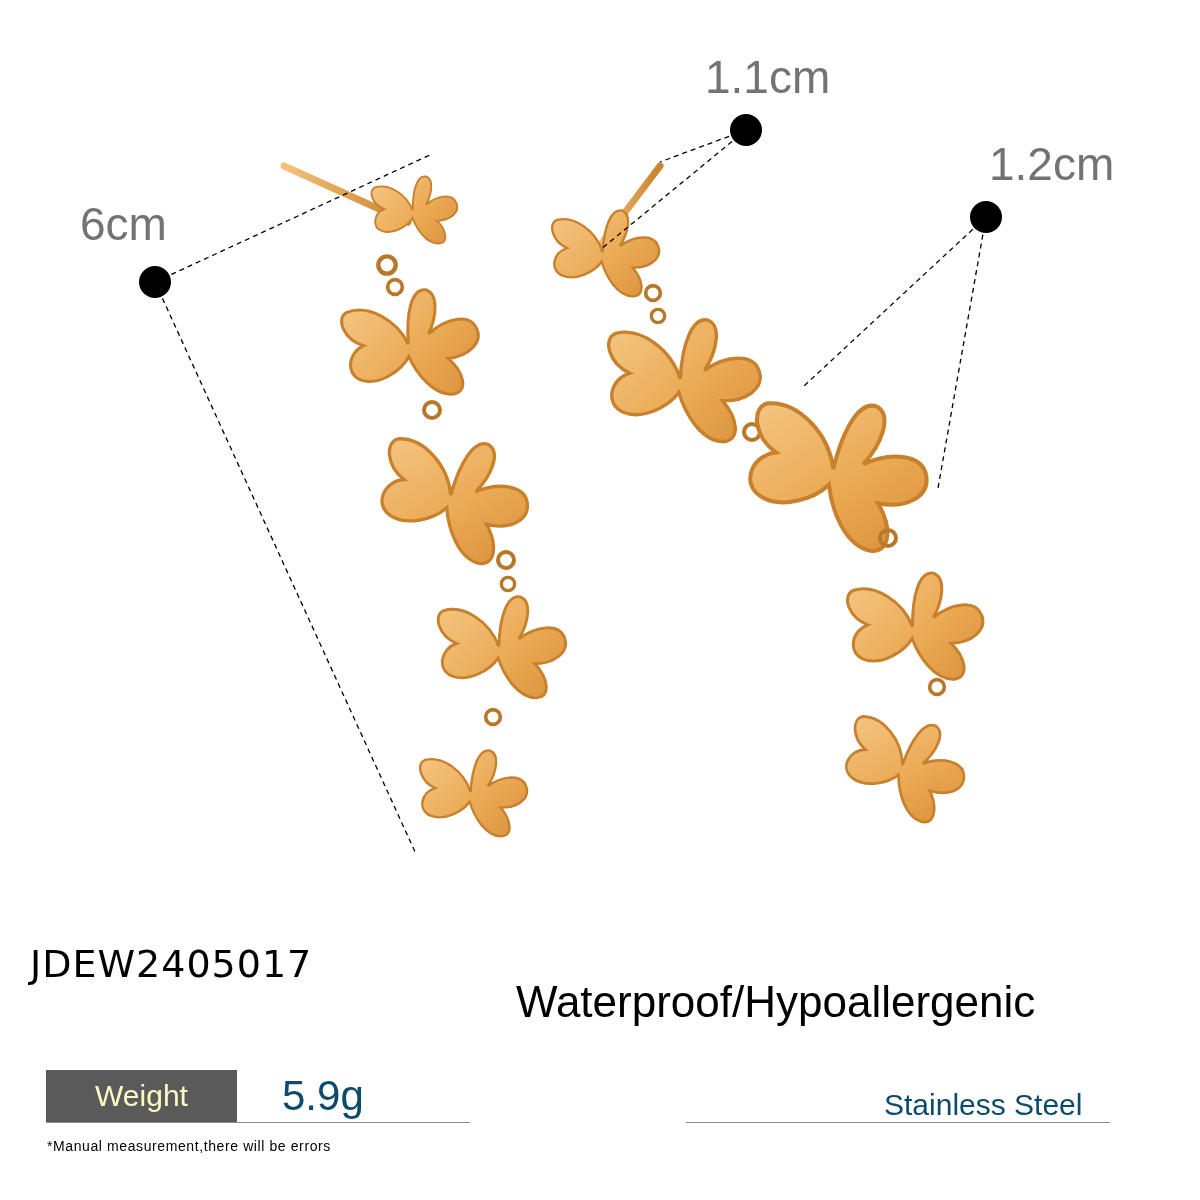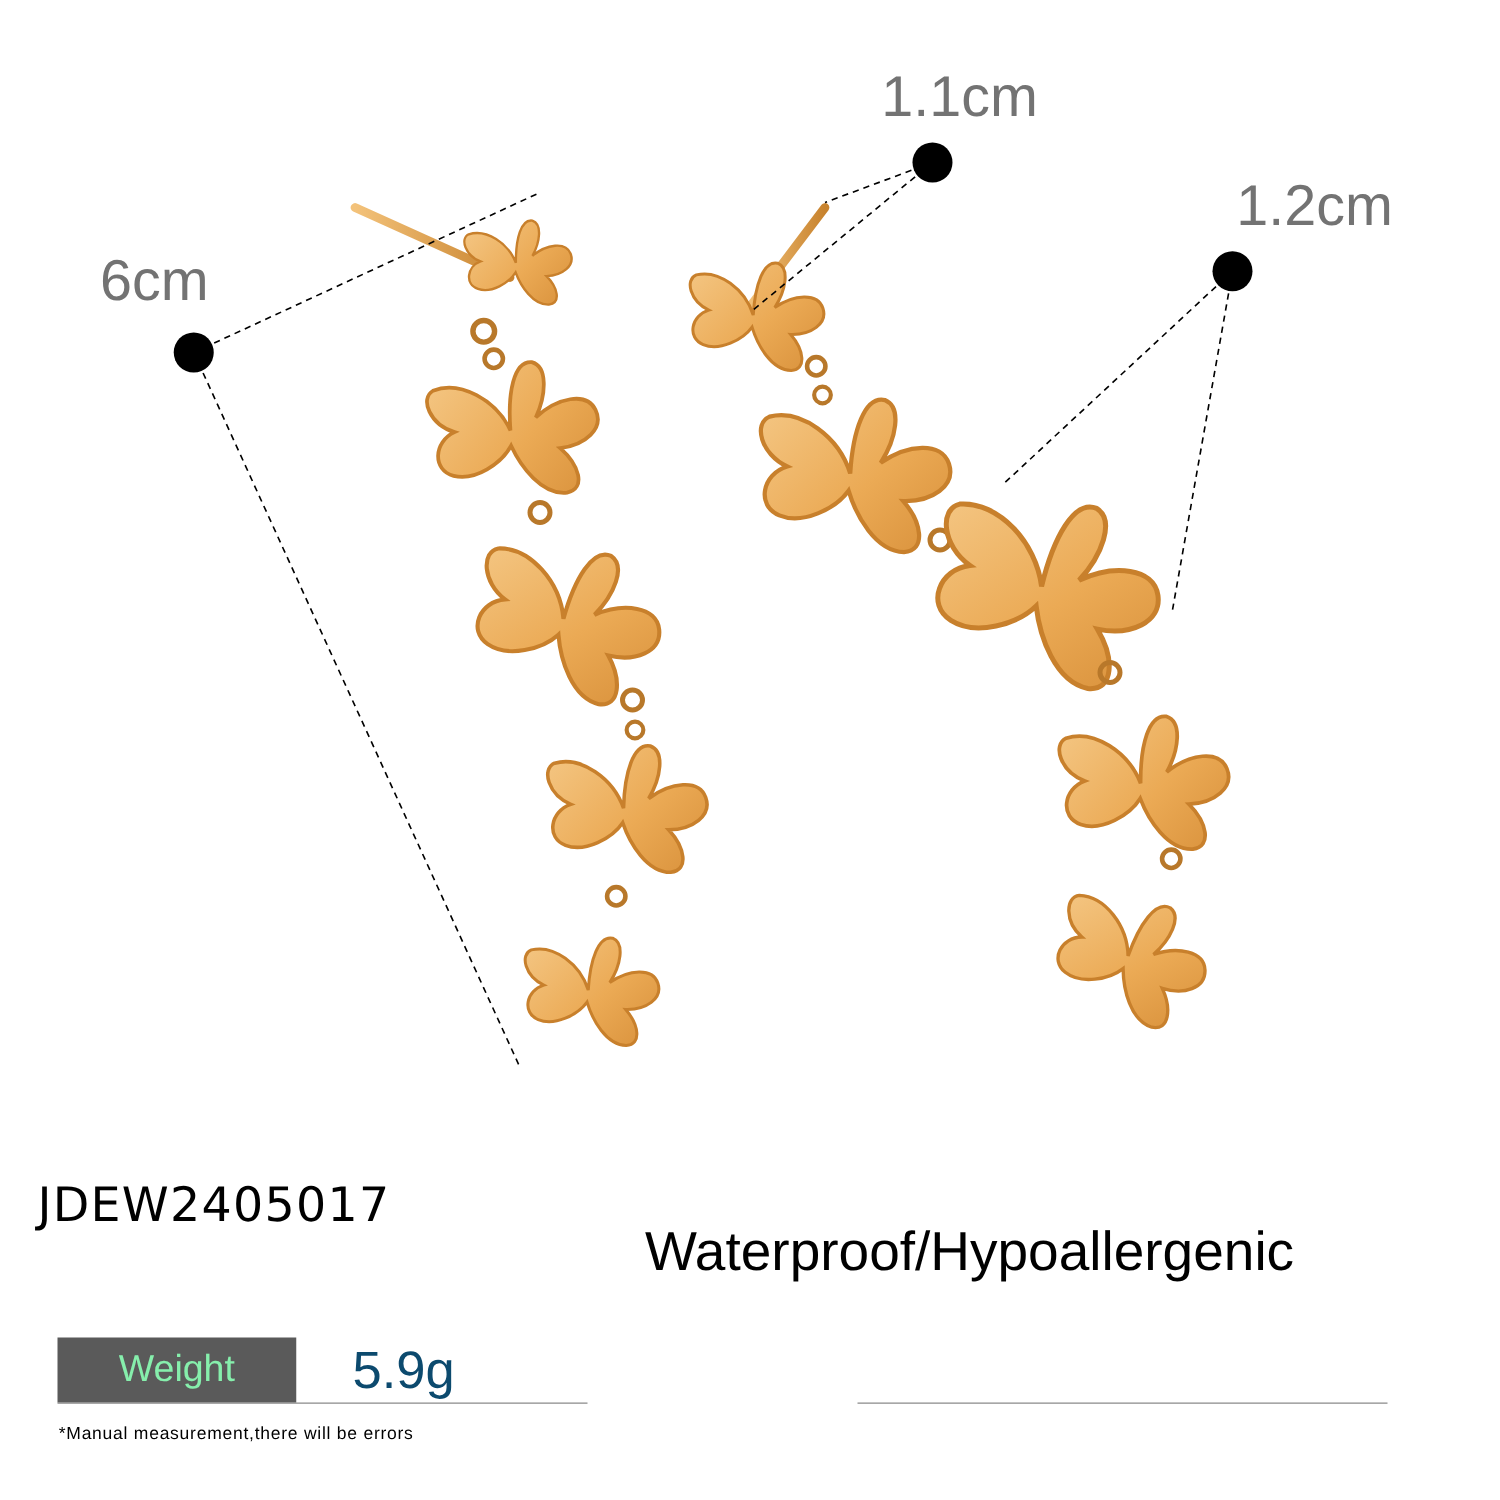--- a/index.html
+++ b/index.html
@@ -4,21 +4,21 @@
   <style>
     html, body { margin: 0; padding: 0; background: #ffffff; }
     body { width: 1200px; height: 1200px; position: relative; overflow: hidden;
            font-family: "Liberation Sans", sans-serif; color: #000; }
     .abs { position: absolute; }
     .measure-label { font-family: "Liberation Sans", sans-serif; font-size: 46px; line-height: 1; color: #737373; }
     .stage { position: absolute; left: 0; top: 0; width: 1200px; height: 940px; }
     .sku { left: 30px; top: 945px; font-family: "DejaVu Sans", sans-serif; font-size: 38px; letter-spacing: 1px; line-height: 1; }
     .feature { left: 516px; top: 980px; font-size: 44px; line-height: 1; }
     .spec-row { position: absolute; height: 52px; border-bottom: 1.5px solid #8a8a8a; }
-    .spec-key { position: absolute; left: 0; top: 0; height: 52px; background: #5a5a5a; color: #86efac;
+    .spec-key { position: absolute; left: 0; top: 0; height: 52px; background: #5a5a5a; color: #fef9c3;
                 font-size: 30px; display: flex; align-items: center; justify-content: center; }
     .spec-val { position: absolute; top: 0; height: 52px; display: flex; align-items: center; color: #0c4a6e; }
     .note { left: 47px; top: 1138px; font-size: 14px; letter-spacing: 0.6px; }
   </style>
 </head>
 <body>
 
 <div class="stage">
   <svg width="1200" height="940" viewBox="0 0 1200 940" xmlns="http://www.w3.org/2000/svg">
     <defs>
@@ -117,15 +117,16 @@
 
 <div class="abs sku">JDEW2405017</div>
 <div class="abs feature">Waterproof/Hypoallergenic</div>
 
 <div class="spec-row" style="left:46px; top:1070px; width:424px;">
   <div class="spec-key" style="width:191px;">Weight</div>
   <div class="spec-val" style="left:236px; font-size:42px;">5.9g</div>
 </div>
 
 <div class="spec-row" style="left:686px; top:1070px; width:424px;">
+  <div class="spec-val" style="left:198px; font-size:30px; top:9px;">Stainless Steel</div>
 </div>
 
 <div class="abs note">*Manual measurement,there will be errors</div>
 
 </body></html>

